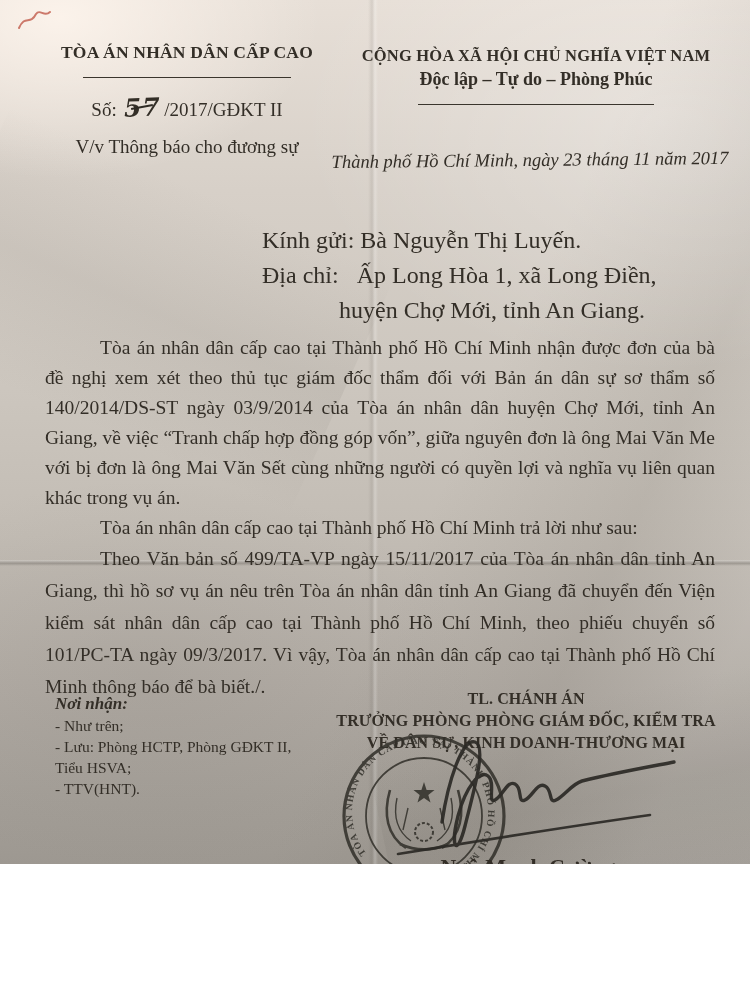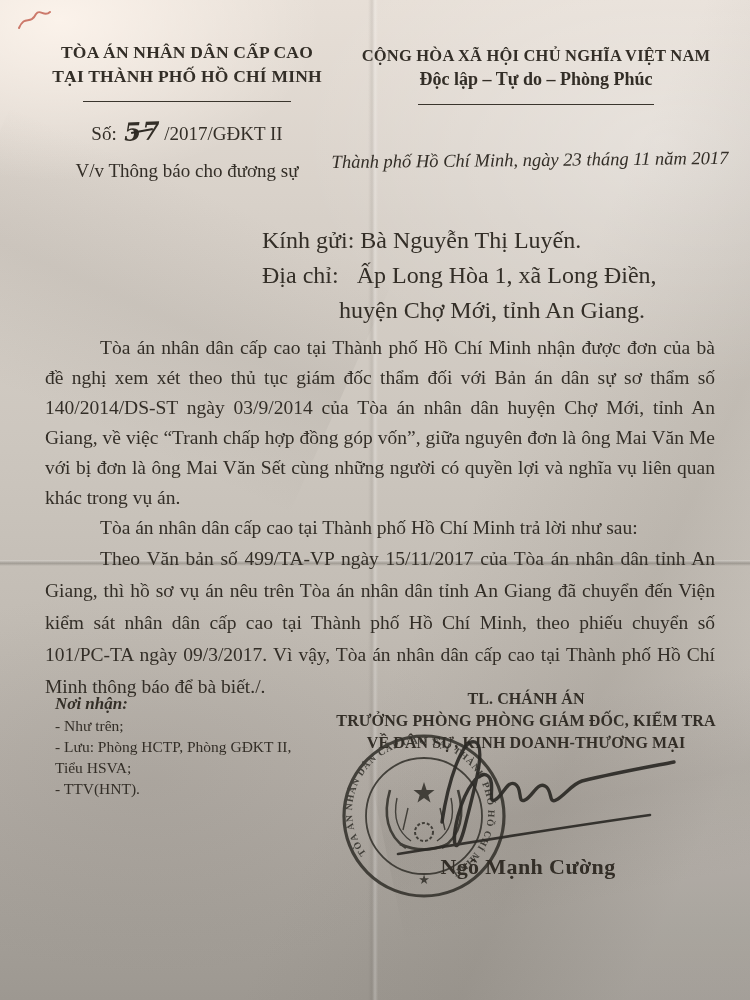--- a/index.html
+++ b/index.html
@@ -1,17 +1,17 @@
 <!DOCTYPE html>
 <html><head>
 <meta charset="utf-8">
 <style>
   html,body{margin:0;padding:0;}
   .page{
-    position:relative; width:750px; height:1000px; overflow:hidden;
+    position:relative; width:750px; height:864px; overflow:hidden;
     font-family:"Liberation Serif","DejaVu Serif",serif;
     color:#332e27;
     background-image:
       radial-gradient(ellipse 420px 260px at 8% 2%, rgba(255,246,238,.85), rgba(255,246,238,0) 62%),
       radial-gradient(ellipse 600px 420px at 88% 14%, rgba(255,255,255,.28), rgba(255,255,255,0) 60%),
       radial-gradient(ellipse 500px 300px at 20% 78%, rgba(120,115,108,.14), rgba(120,115,108,0) 65%),
       linear-gradient(115deg, rgba(255,255,255,0) 58%, rgba(125,120,112,.16) 76%, rgba(255,255,255,.07) 90%),
       linear-gradient(180deg,#e7dfd7 0%,#d7d0c8 22%,#ccc6be 45%,#c2bcb4 62%,#b1aba4 80%,#a39e97 93%,#9d9891 100%);
   }
   
@@ -73,21 +73,20 @@
   <div class="crease-h"></div>
   <div class="crease-d1"></div>
   <div class="crease-d2"></div>
 
   <svg class="red-mark" width="40" height="30" viewBox="0 0 40 30">
     <path d="M3,22 C9,8 14,20 20,8 C24,2 28,12 34,6" fill="none" stroke="#b53a28" stroke-width="2" stroke-linecap="round"></path>
   </svg>
 
   <div class="hdr-left">
     <div class="l1">TÒA ÁN NHÂN DÂN CẤP CAO</div>
-    <div class="l2">TẠI THÀNH PHỐ HỒ CHÍ MINH</div>
     <span class="rule"></span>
     <div class="so-line"><span>Số:</span> <span class="hand-num">57</span><span>/2017/GĐKT II</span></div>
     <div class="vv-line">V/v Thông báo cho đương sự</div>
   </div>
 
   <div class="hdr-right">
     <div class="l1">CỘNG HÒA XÃ HỘI CHỦ NGHĨA VIỆT NAM</div>
     <div class="l2">Độc lập – Tự do – Phòng Phúc</div>
     <span class="rule"></span>
   </div>

